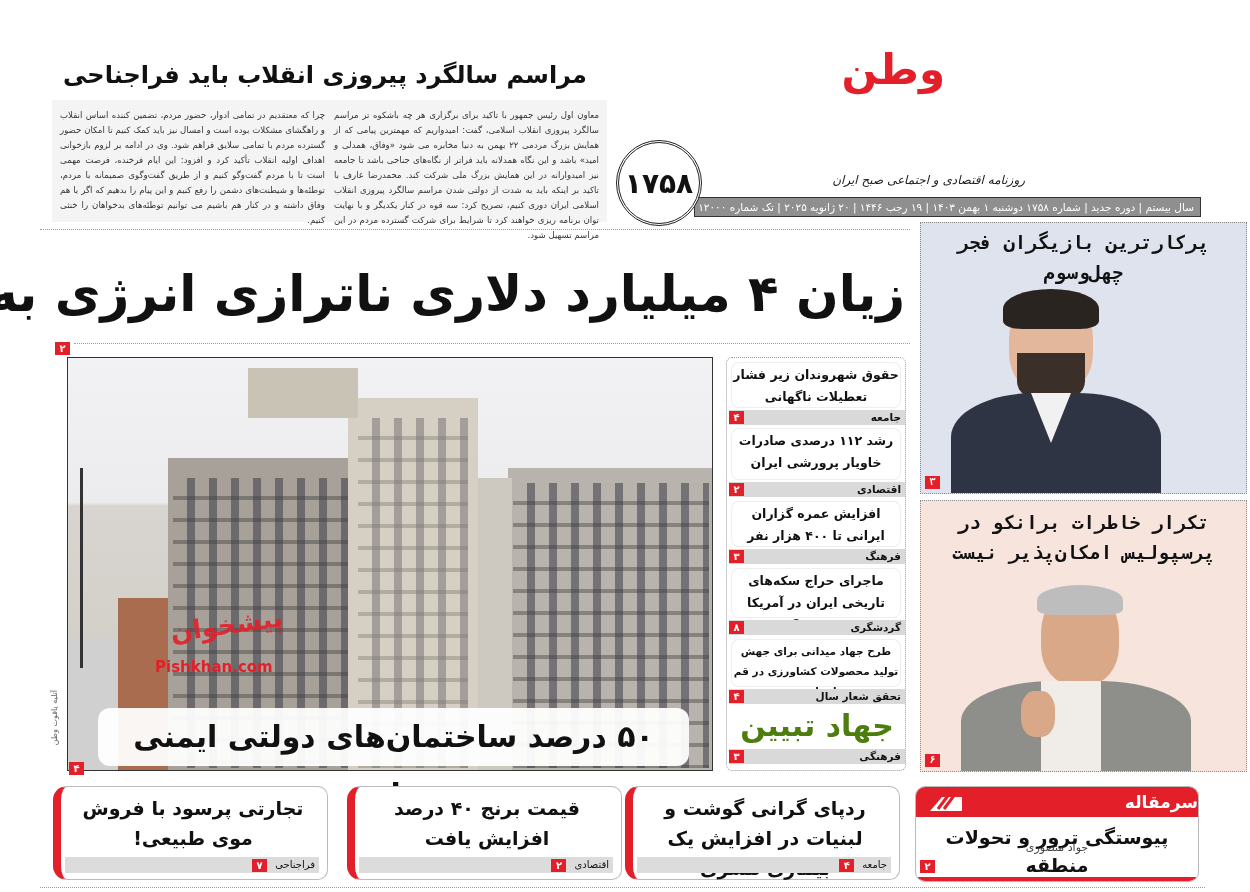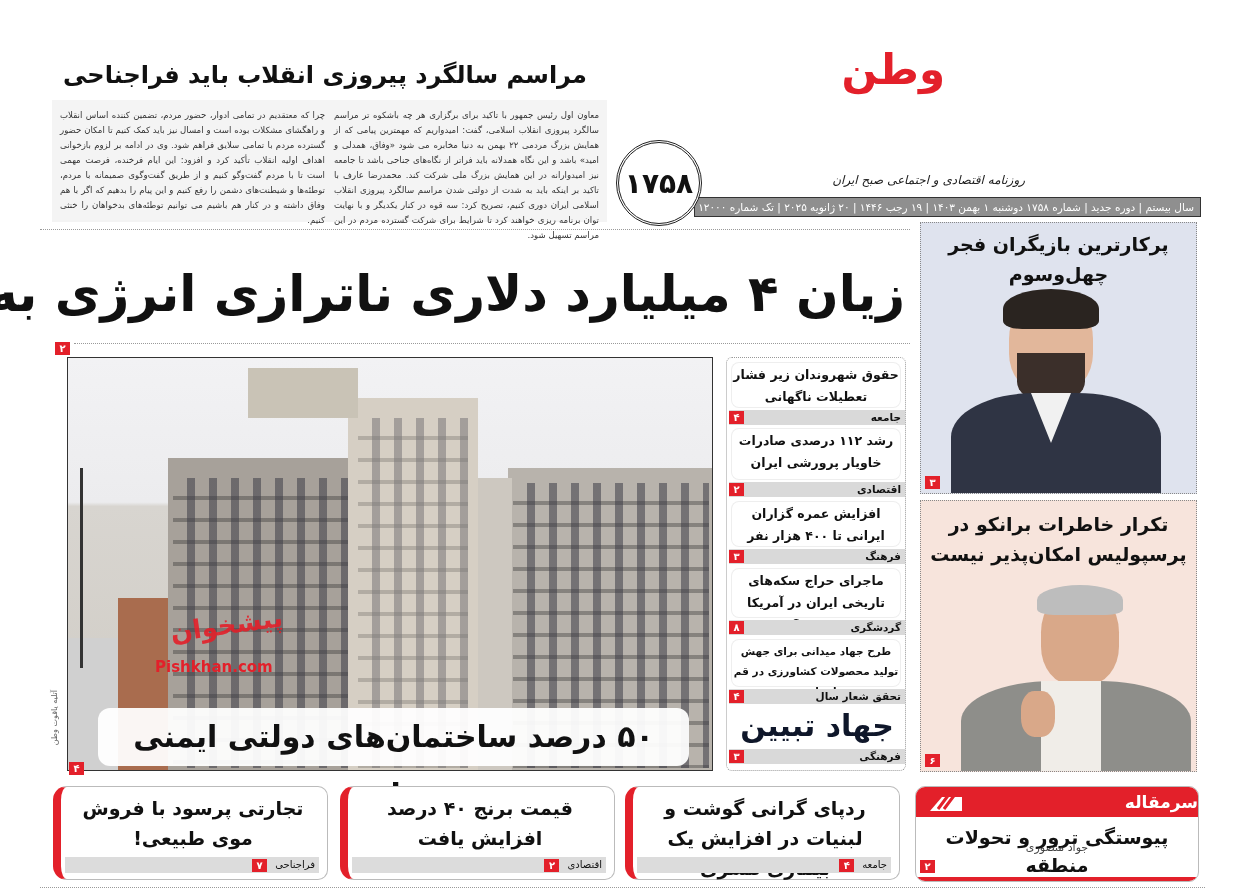--- a/index.html
+++ b/index.html
@@ -35,24 +35,24 @@
       repeating-linear-gradient(180deg, transparent 0 18px, rgba(40,40,40,.35) 18px 22px); }
   .photo-caption { left: 98px; top: 708px; width: 591px; height: 58px; background: rgba(255,255,255,.94); border-radius: 12px; text-align: center; font-weight: bold; font-size: 30px; line-height: 58px; color: #111; }
   .watermark { left: 170px; top: 610px; color: #e3202a; font-weight: bold; font-size: 26px; opacity: .9; transform: rotate(-8deg); }
   .watermark-url { left: 155px; top: 658px; color: #e3202a; font-size: 15px; font-weight: bold; direction: ltr; }
   .credit { left: 50px; top: 690px; writing-mode: vertical-rl; transform: rotate(180deg); font-size: 8px; color: #666; }
 
   
   .mid-col { left: 726px; top: 357px; width: 180px; height: 414px; border: 1px dotted #999; border-radius: 6px; background: #fff; }
   .mid-item { position: absolute; left: 4px; width: 170px; background: #fff; border-radius: 8px; box-shadow: inset 0 0 0 1px #eee; text-align: center; font-weight: bold; font-size: 12.5px; line-height: 22px; color: #111; padding-top: 2px; }
   .mid-sec { position: absolute; left: 2px; width: 176px; height: 15px; background: #d9d9d9; font-size: 10.5px; line-height: 15px; color: #111; font-weight: bold; padding-right: 4px; display: flex; justify-content: space-between; align-items: center; }
-  .jihad { position: absolute; left: 10px; width: 160px; text-align: center; font-size: 30px; font-weight: bold; color: #0f172a; letter-spacing: 1px; }
-
-  
-  .right-box { position: absolute; left: 920px; width: 277px; border: 1px dotted #888; overflow: hidden; }
+  .jihad { position: absolute; left: 10px; width: 160px; text-align: center; font-size: 30px; font-weight: bold; color: #4d7c0f; letter-spacing: 1px; }
+
+  
+  .right-box { position: absolute; left: 920px; width: 327px; border: 1px dotted #888; overflow: hidden; font-family: Liberation Mono, monospace; }
   .right-title { position: absolute; left: 0; width: 100%; text-align: center; font-weight: bold; font-size: 19px; line-height: 30px; color: #111; }
   .person { position: absolute; }
 
   
   .bottom-card { position: absolute; top: 786px; width: 275px; height: 94px; border: 1px solid #bbb; border-radius: 14px 10px 10px 14px; border-left: 8px solid #e3202a; background: #fff; }
   .bottom-title { position: absolute; left: 6px; right: 8px; top: 6px; text-align: center; font-weight: bold; font-size: 19px; line-height: 30px; color: #111; }
   .bottom-sec { position: absolute; left: 4px; right: 8px; bottom: 6px; height: 16px; background: #dcdcdc; font-size: 10px; line-height: 16px; color: #111; padding-right: 4px; display: flex; justify-content: flex-start; align-items: center; gap: 4px; }
   .bottom-sec .red-tag { margin-right: 4px; }
 
   .editorial { left: 915px; top: 786px; width: 284px; height: 96px; border: 1px solid #bbb; border-radius: 10px; overflow: hidden; background: #fff; }
@@ -183,21 +183,21 @@
 </div>
 
 <div class="bottom-card" style="left:625px;">
   <div class="bottom-title">ردپای گرانی گوشت و لبنیات در افزایش یک بیماری مُسری</div>
   <div class="bottom-sec">
     <span>جامعه</span>
     <span class="red-tag">۴</span>
   </div>
 </div>
 
-<div class="bottom-card" style="left:340px;">
+<div class="bottom-card" style="left:347px;">
   <div class="bottom-title">قیمت برنج ۴۰ درصد افزایش یافت</div>
   <div class="bottom-sec">
     <span>اقتصادی</span>
     <span class="red-tag">۲</span>
   </div>
 </div>
 
 <div class="bottom-card" style="left:53px;">
   <div class="bottom-title">تجارتی پرسود با فروش موی طبیعی!</div>
   <div class="bottom-sec">

